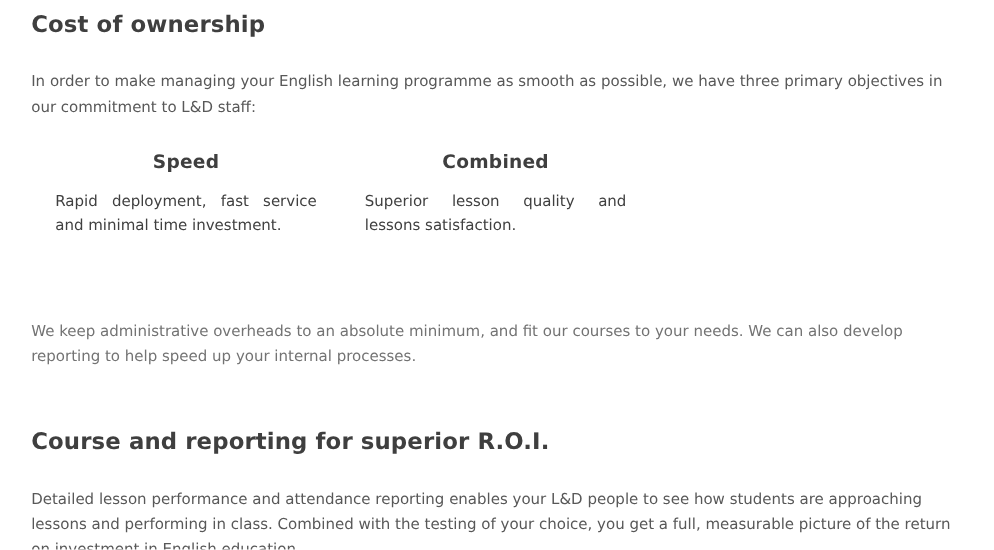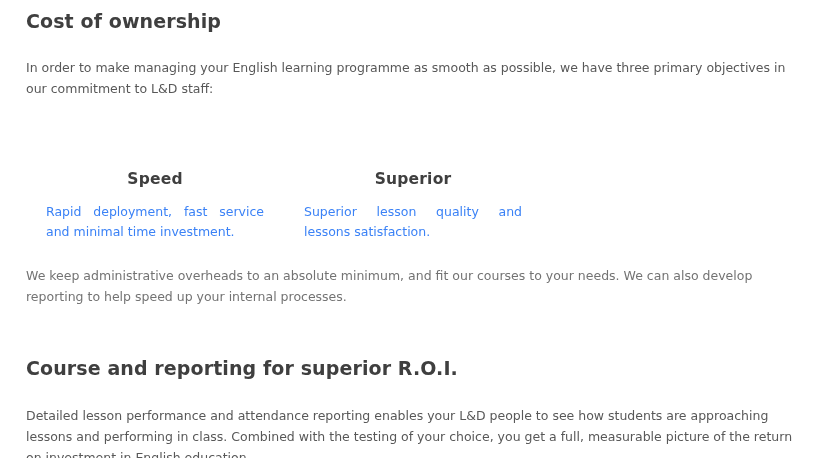--- a/index.html
+++ b/index.html
@@ -50,34 +50,33 @@
     top: 126px;
     width: 776px;
     display: flex;
     flex-direction: row;
     justify-content: flex-start;
   }
   .col {
     width: 258px;
     box-sizing: border-box;
     padding: 0 20px;
-    margin-top: 44px;
   }
   .col-head {
     text-align: center;
     font-size: 15.5px;
     font-weight: bold;
     color: #3f3f3f;
     margin-bottom: 14px;
     letter-spacing: 0.2px;
   }
   .col-body {
     font-size: 12.5px;
     line-height: 20px;
-    color: #3b82f6;
+    color: #404040;
     text-align: justify;
   }
   .col-2 .col-body, .col-3 .col-body {
     text-align: justify;
   }
   .mid-par {
     position: absolute;
     left: 26px;
     top: 252px;
     width: 778px;
@@ -108,21 +107,21 @@
   <h2 class="section-title title-cost">Cost of ownership</h2>
 
   <p class="intro-par">In order to make managing your English learning programme as smooth as possible, we have three primary objectives in our commitment to L&amp;D staff:</p>
 
   <div class="columns">
     <div class="col col-1">
       <div class="col-head">Speed</div>
       <div class="col-body">Rapid deployment, fast service and minimal time investment.</div>
     </div>
     <div class="col col-2">
-      <div class="col-head">Superior</div>
+      <div class="col-head">Combined</div>
       <div class="col-body">Superior lesson quality and lessons satisfaction.</div>
     </div>
   </div>
 
   <p class="mid-par">We keep administrative overheads to an absolute minimum, and fit our courses to your needs. We can also develop reporting to help speed up your internal processes.</p>
 
   <h2 class="section-title title-metrics">Course and reporting for superior R.O.I.</h2>
 
   <p class="metrics-par">Detailed lesson performance and attendance reporting enables your L&amp;D people to see how students are approaching lessons and performing in class. Combined with the testing of your choice, you get a full, measurable picture of the return on investment in English education.</p>
 

